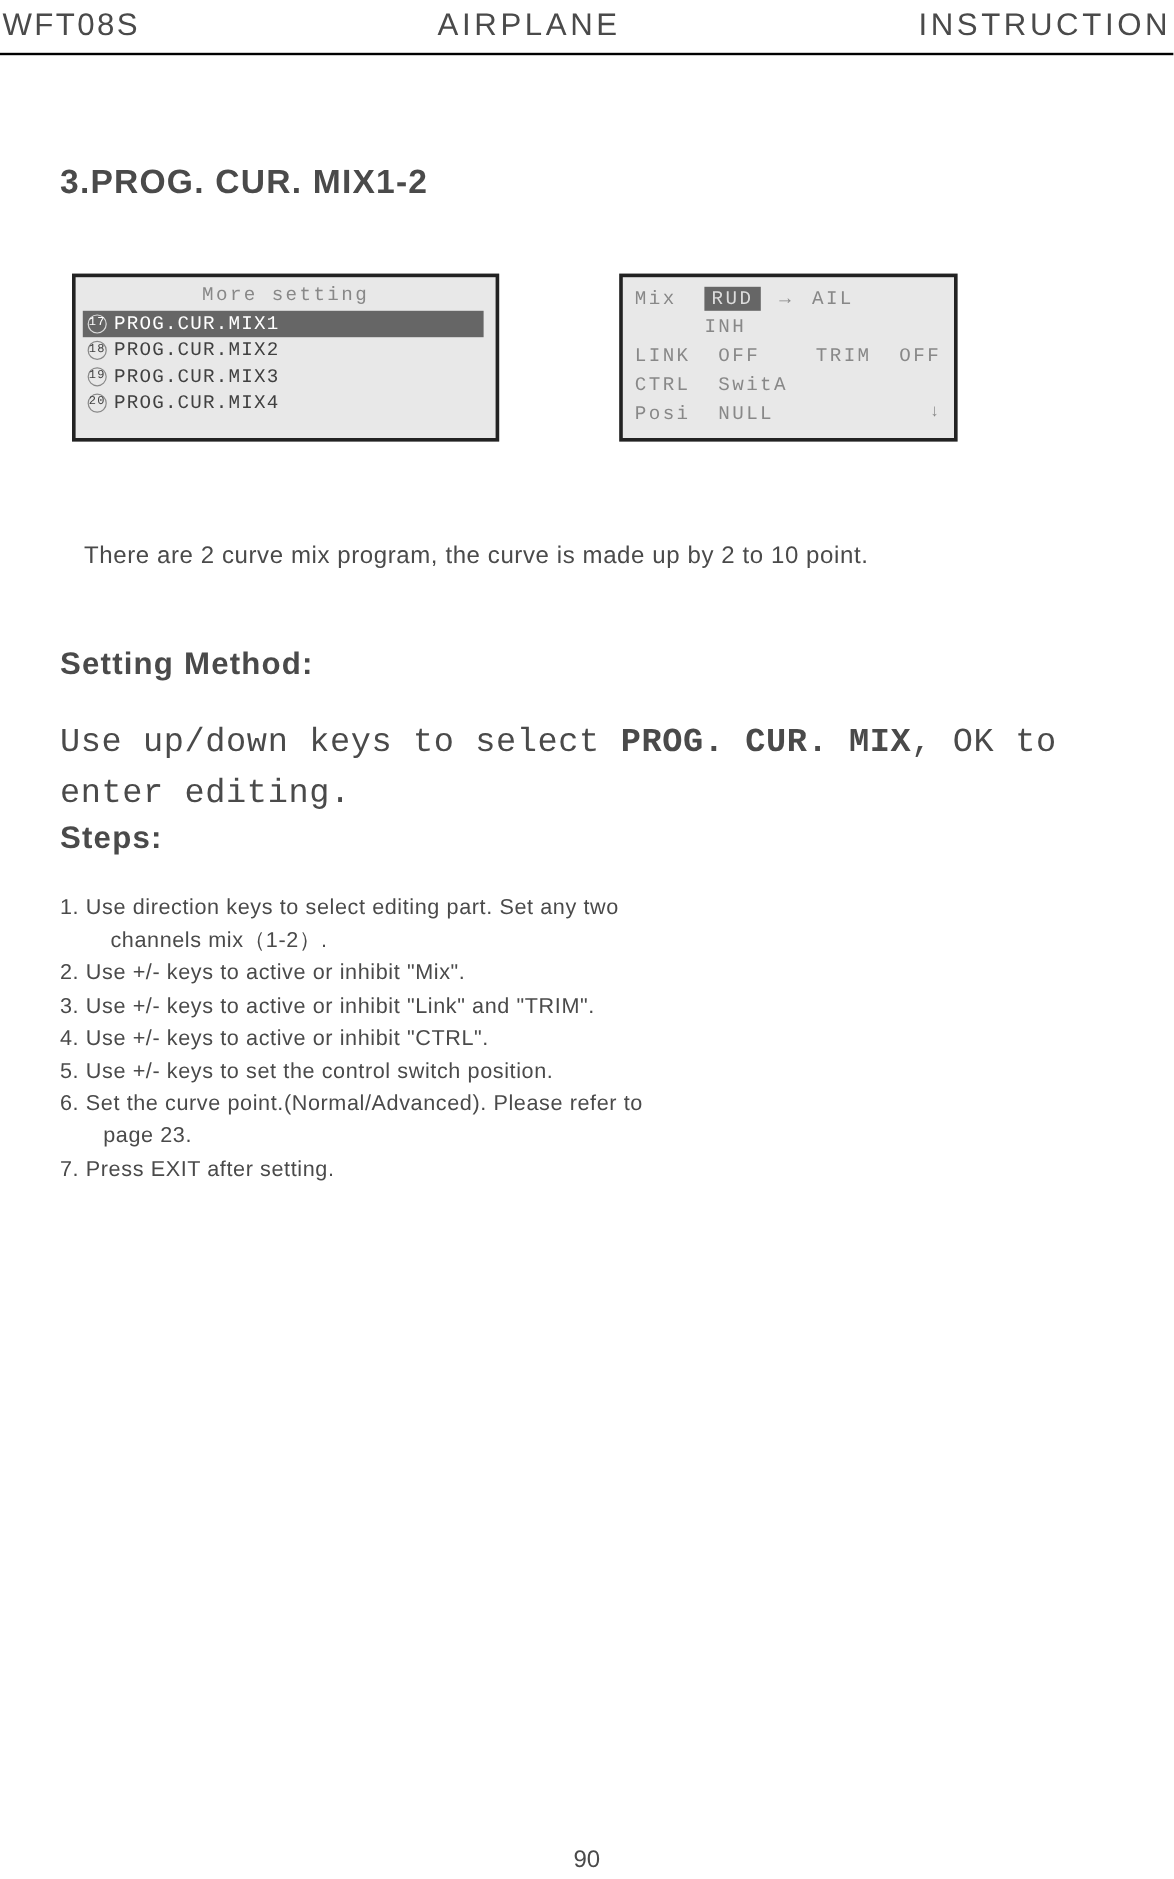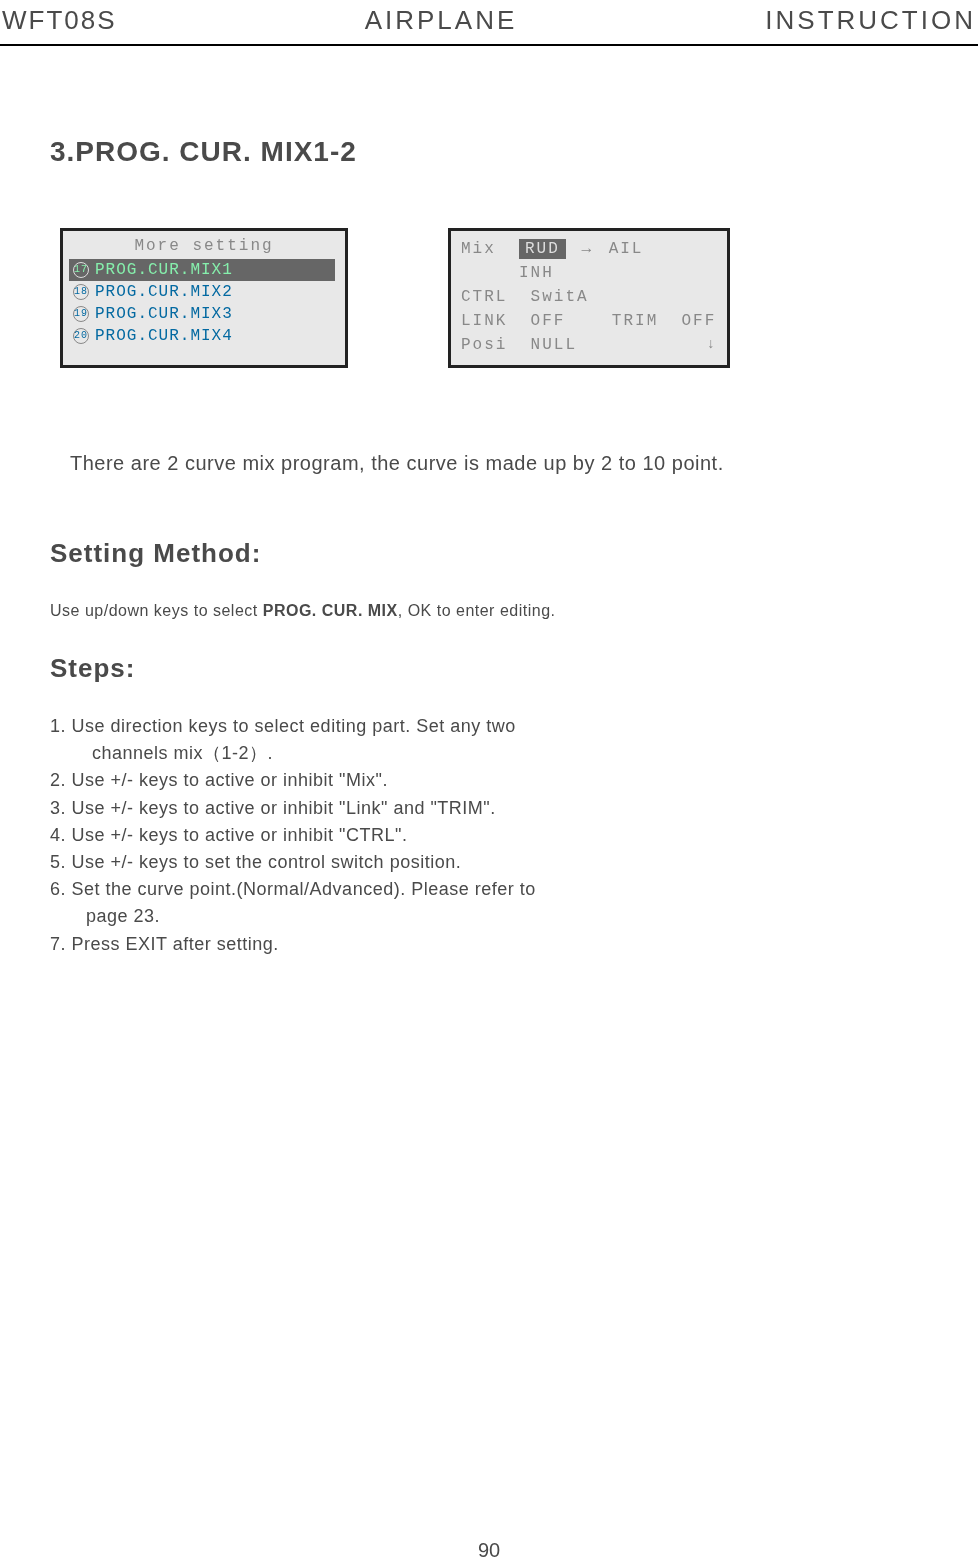--- a/index.html
+++ b/index.html
@@ -53,45 +53,45 @@
       margin-bottom: 80px;
       padding-left: 10px;
     }
     .lcd-screen {
       border: 3px solid #222;
       background: #e8e8e8;
       font-family: 'Courier New', monospace;
       padding: 6px 10px;
     }
     .lcd-screen-1 {
-      width: 288px;
+      width: 356px;
       height: 140px;
     }
     .lcd-screen-2 {
       width: 282px;
       height: 140px;
     }
     .lcd-title {
       text-align: center;
       font-size: 16px;
       color: #888;
       margin-bottom: 4px;
       letter-spacing: 2px;
     }
     .lcd-row {
       font-size: 16px;
-      color: #0369a1;
+      color: #404040;
       padding: 2px 0;
       display: flex;
       align-items: center;
       letter-spacing: 1px;
     }
     .lcd-row-selected {
       background: #666;
-      color: #86efac;
+      color: #ffffff;
       padding: 2px 4px;
       margin-left: -4px;
       font-family: Liberation Mono, monospace;
     }
     .lcd-num {
       display: inline-block;
       width: 16px;
       height: 16px;
       border: 1px solid #888;
       border-radius: 50%;
@@ -127,24 +127,24 @@
       padding-left: 20px;
       letter-spacing: 0.5px;
     }
     .subtitle {
       font-size: 26px;
       font-weight: bold;
       margin-bottom: 30px;
       letter-spacing: 1px;
     }
     .body-text {
-      font-size: 16px;
+      font-size: 28px;
       line-height: 1.5;
-      margin-bottom: 30px;
       letter-spacing: 0.5px;
+      font-family: Liberation Mono, monospace;
     }
     .bold-inline {
       font-weight: bold;
     }
     .steps-list {
       font-size: 18px;
       line-height: 1.4;
       letter-spacing: 0.5px;
     }
     .step-item {
@@ -205,28 +205,28 @@
       <div class="lcd2-row">
         <span>Mix</span>&nbsp;
         <span class="lcd2-highlight">RUD</span>
         <span class="lcd2-arrow">→</span>
         <span>AIL</span>
       </div>
       <div class="lcd2-row lcd2-indent">
         <span>INH</span>
       </div>
       <div class="lcd2-row">
-        <span>CTRL</span>&nbsp;
-        <span>SwitA</span>
-      </div>
-      <div class="lcd2-row">
         <span>LINK</span>&nbsp;
         <span>OFF</span>&nbsp;&nbsp;&nbsp;
         <span>TRIM</span>&nbsp;
         <span>OFF</span>
+      </div>
+      <div class="lcd2-row">
+        <span>CTRL</span>&nbsp;
+        <span>SwitA</span>
       </div>
       <div class="lcd2-row">
         <span>Posi</span>&nbsp;
         <span>NULL</span>
         <span class="down-arrow">↓</span>
       </div>
     </div>
 
   </div>
 

